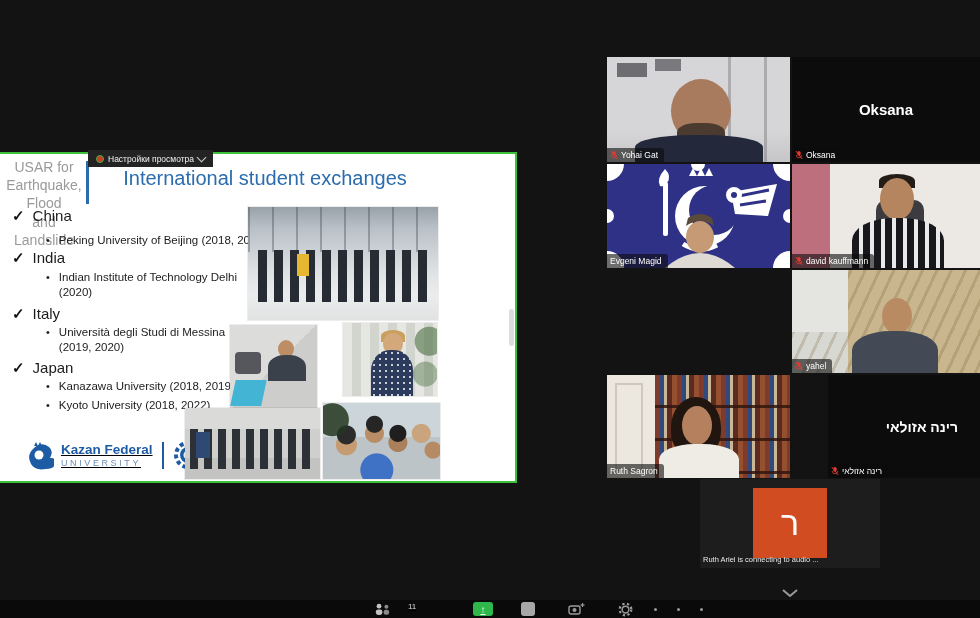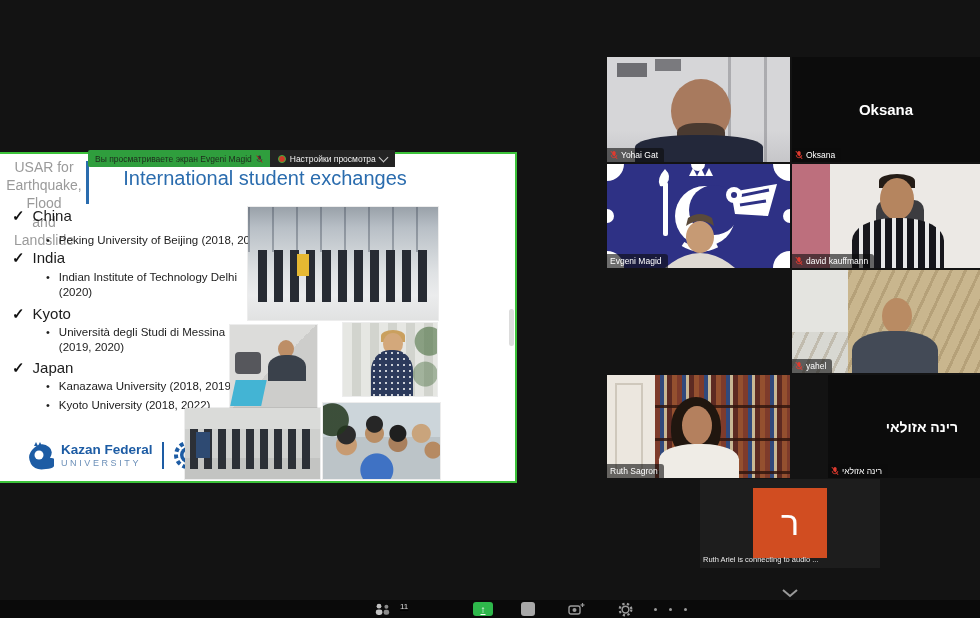--- a/index.html
+++ b/index.html
@@ -14,21 +14,21 @@
     text-align:center;white-space:pre-line;}
   #slide-vline{left:86px;top:7px;width:2.5px;height:43px;background:#2a6cae;}
   #slide-title{left:96px;top:13px;width:338px;text-align:center;font-size:20px;color:#2a6cae;font-weight:500;}
   .country{position:absolute;left:12px;font-size:15px;color:#1c1c1c;display:flex;gap:8px;align-items:baseline;}
   .chk{font-weight:bold;font-size:15px;color:#111;}
   .sub{position:absolute;left:46px;font-size:11.5px;line-height:15px;color:#1c1c1c;display:flex;gap:9px;}
   .blt{font-size:11px;line-height:15px;}
   .sub span:last-child{white-space:pre-line;}
 
   
-  #kfu{position:absolute;left:24px;top:286px;display:flex;align-items:center;gap:7px;}
+  #kfu{position:absolute;left:24px;top:286px;display:flex;align-items:center;gap:7px;text-decoration:underline;}
   #kfu-text{display:flex;flex-direction:column;}
   #kfu-title{font-size:13.5px;font-weight:bold;color:#1d5ca4;}
   #kfu-sub{font-size:9px;letter-spacing:2.6px;color:#6b8fb8;margin-top:1px;}
   #kfu-div{width:2px;height:27px;background:#1d5ca4;margin:0 2px;}
 
   
   .photo{position:absolute;overflow:hidden;box-shadow:0 0 0 1px rgba(0,0,0,.07);}
   .p1{background:linear-gradient(180deg,#99a1a9 0%,#b8bfc6 18%,#ccd1d5 38%,#dfe2e4 58%,#ebeced 78%,#e1e2e2 100%);}
   .p1 .win{position:absolute;left:0;top:0;right:0;height:40%;
     background:repeating-linear-gradient(90deg,rgba(55,65,80,.35) 0 2px,transparent 2px 24px);}
@@ -104,21 +104,21 @@
     linear-gradient(90deg,#ece7df 0 26%,#ded8cf 26%);}
   .sc-ruthariel{background:#1d1d1d;}
   #evgeni-tile{outline:2px solid #d2e050;outline-offset:-2px;}
   .avatar-square{position:absolute;left:53px;top:9px;width:74px;height:70px;background:#d14d21;
     display:flex;align-items:center;justify-content:center;color:#fff;font-size:34px;z-index:5;}
   .connect-label{position:absolute;left:3px;bottom:4px;color:#e8e8e8;font-size:7.5px;z-index:6;white-space:nowrap;}
   #gallery-chevron{position:absolute;left:781px;top:588px;width:18px;height:10px;z-index:6;}
 
   
   #toolbar{position:absolute;left:0;top:600px;width:980px;height:18px;background:#0a0a0a;}
-  .tb{position:absolute;top:1px;height:16px;display:flex;align-items:center;gap:8px;text-decoration:underline;}
+  .tb{position:absolute;top:1px;height:16px;display:flex;align-items:center;gap:16px;text-decoration:underline;}
   #tb-count{color:#d8d8d8;font-size:8px;align-self:flex-start;margin-top:1px;}
   #tb-share{left:473px;width:20px;height:14px;top:2px;background:#2eb84b;border-radius:3px;
     display:flex;align-items:center;justify-content:center;color:#fff;font-size:10px;font-weight:bold;}
   #tb-square{left:521px;width:14px;height:14px;top:2px;background:#a8a8a8;border-radius:3px;}
   .dots span{display:inline-block;width:3px;height:3px;border-radius:50%;background:#9a9a9a;margin:0 2px;}
 </style>
 </head>
 <body>
 
 <div id="stage">
@@ -144,21 +144,21 @@
       <span>India</span>
       </div>
     <div class="sub" style="top:116px">
       <span class="blt">•</span>
       <span>Indian Institute of Technology Delhi
 (2020)</span>
       </div>
 
     <div class="country" style="top:151px">
       <span class="chk">✓</span>
-      <span>Kyoto</span>
+      <span>Italy</span>
       </div>
     <div class="sub" style="top:171px">
       <span class="blt">•</span>
       <span>Università degli Studi di Messina
 (2019, 2020)</span>
       </div>
 
     <div class="country" style="top:205px">
       <span class="chk">✓</span>
       <span>Japan</span>
@@ -209,28 +209,20 @@
       <div class="pers-torso" style="left:28px;top:27px;width:42px;height:46px;background:#2c3a5c;background-image:radial-gradient(circle,rgba(255,255,255,.75) 0 .8px,transparent 1.4px);background-size:6px 6px"></div>
     </div>
     <div class="photo p4" style="left:185px;top:254px;width:135px;height:71px">
       <div class="crowd"></div>
         <div class="navy"></div>
     </div>
     <div class="photo p5" style="left:323px;top:249px;width:117px;height:76px"></div>
   </div>
 
   <div id="banner">
-    <div id="banner-green">
-      <span>Вы просматриваете экран Evgeni Magid</span>
-      <svg width="7" height="10" viewBox="0 0 10 12">
-        <rect x="3" y="1" width="4" height="6" rx="2" fill="#333"></rect>
-        <path d="M1.5 6a3.5 3.5 0 0 0 7 0" stroke="#333" fill="none"></path>
-        <line x1="1" y1="1" x2="9" y2="11" stroke="#b02020" stroke-width="1.4"></line>
-      </svg>
-    </div>
     <div id="banner-dark">
       <span class="rec-dot"></span>
       <span>Настройки просмотра</span>
       <span class="chev"></span>
     </div>
   </div>
 
   <div id="divider"></div>
 
   <div class="tile" style="left:607px;top:57px;width:183px;height:105px">

